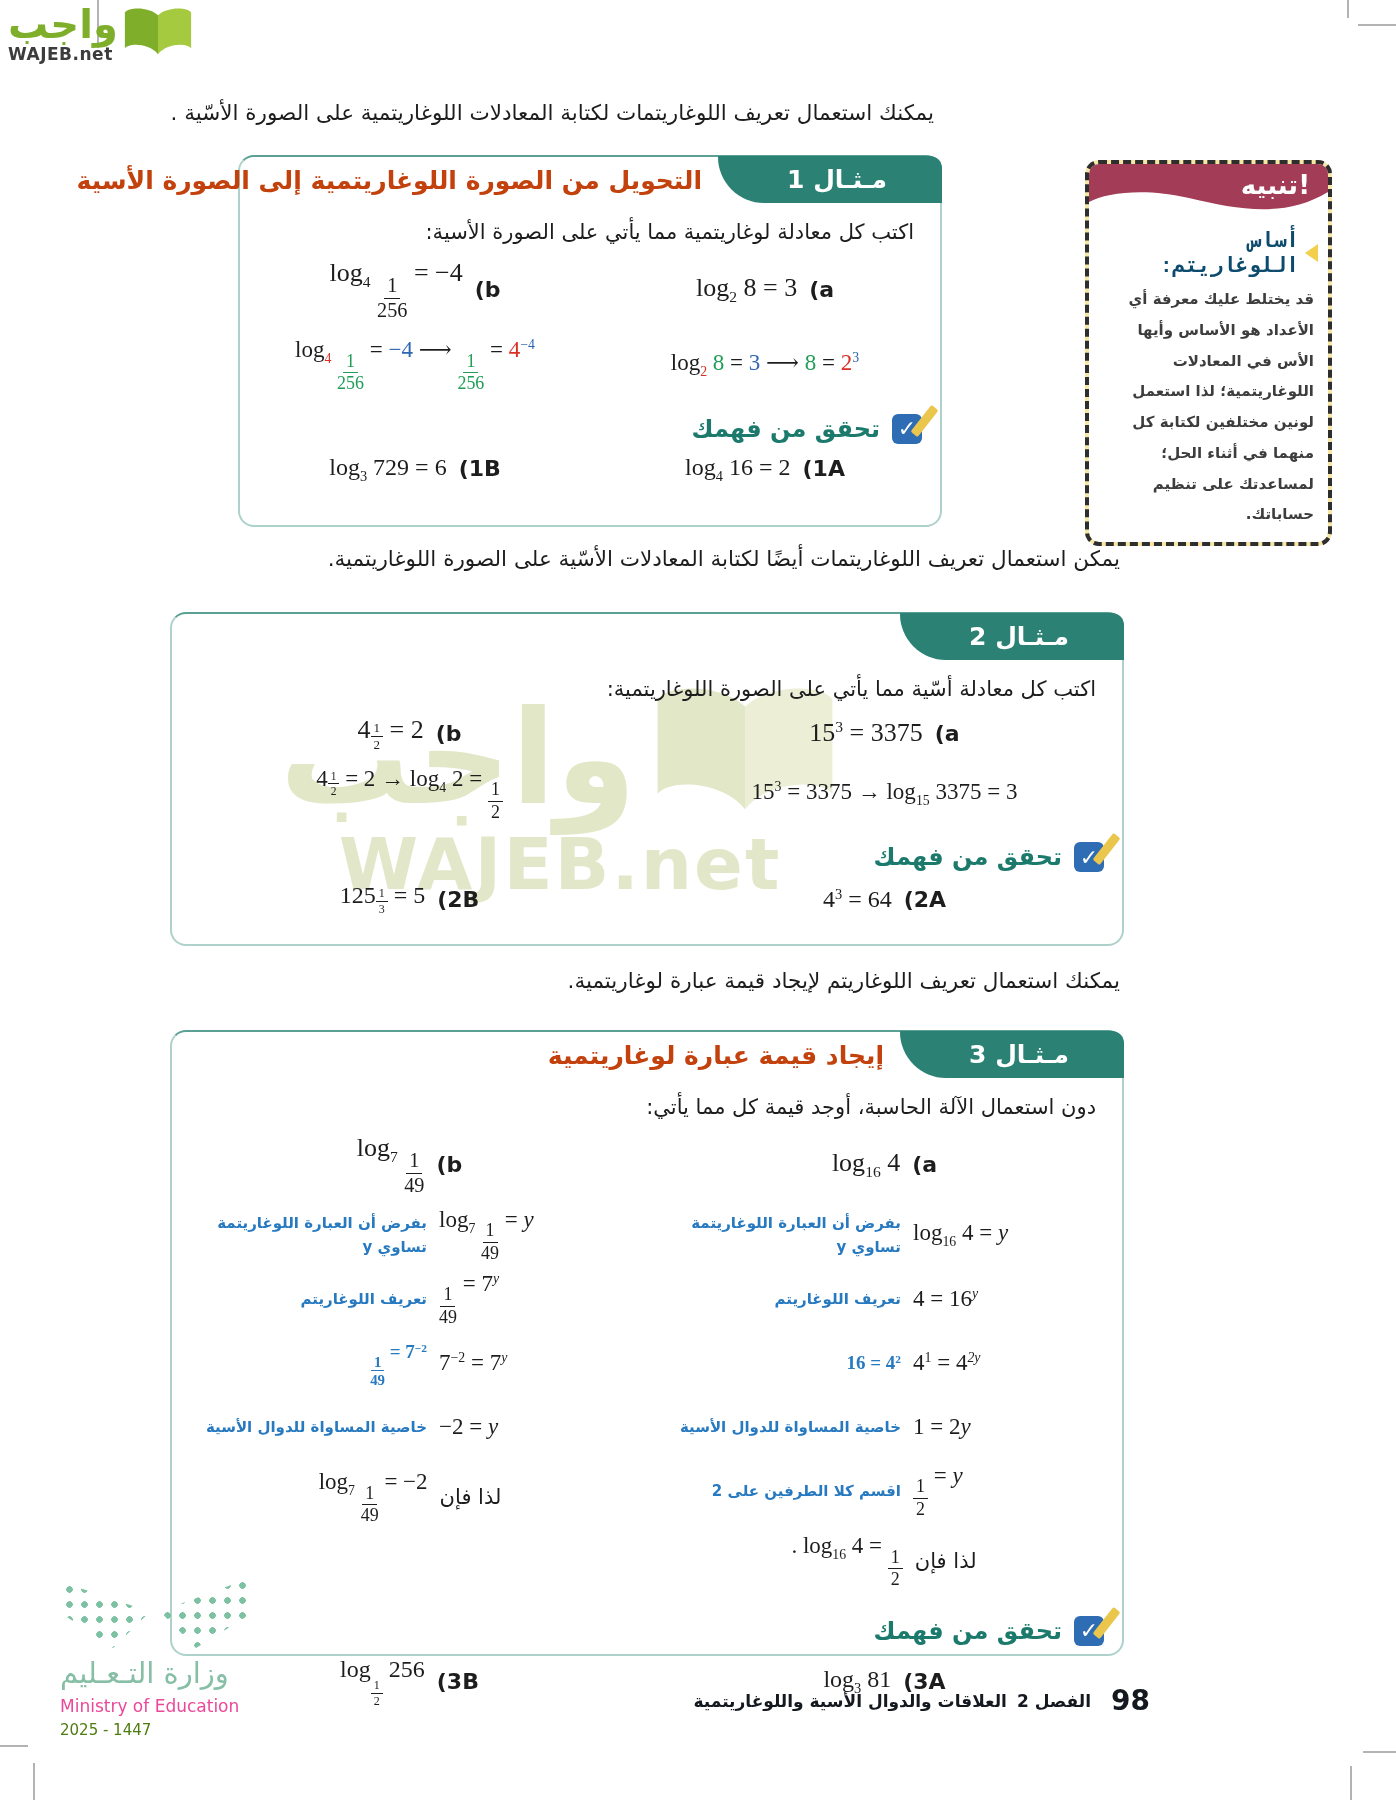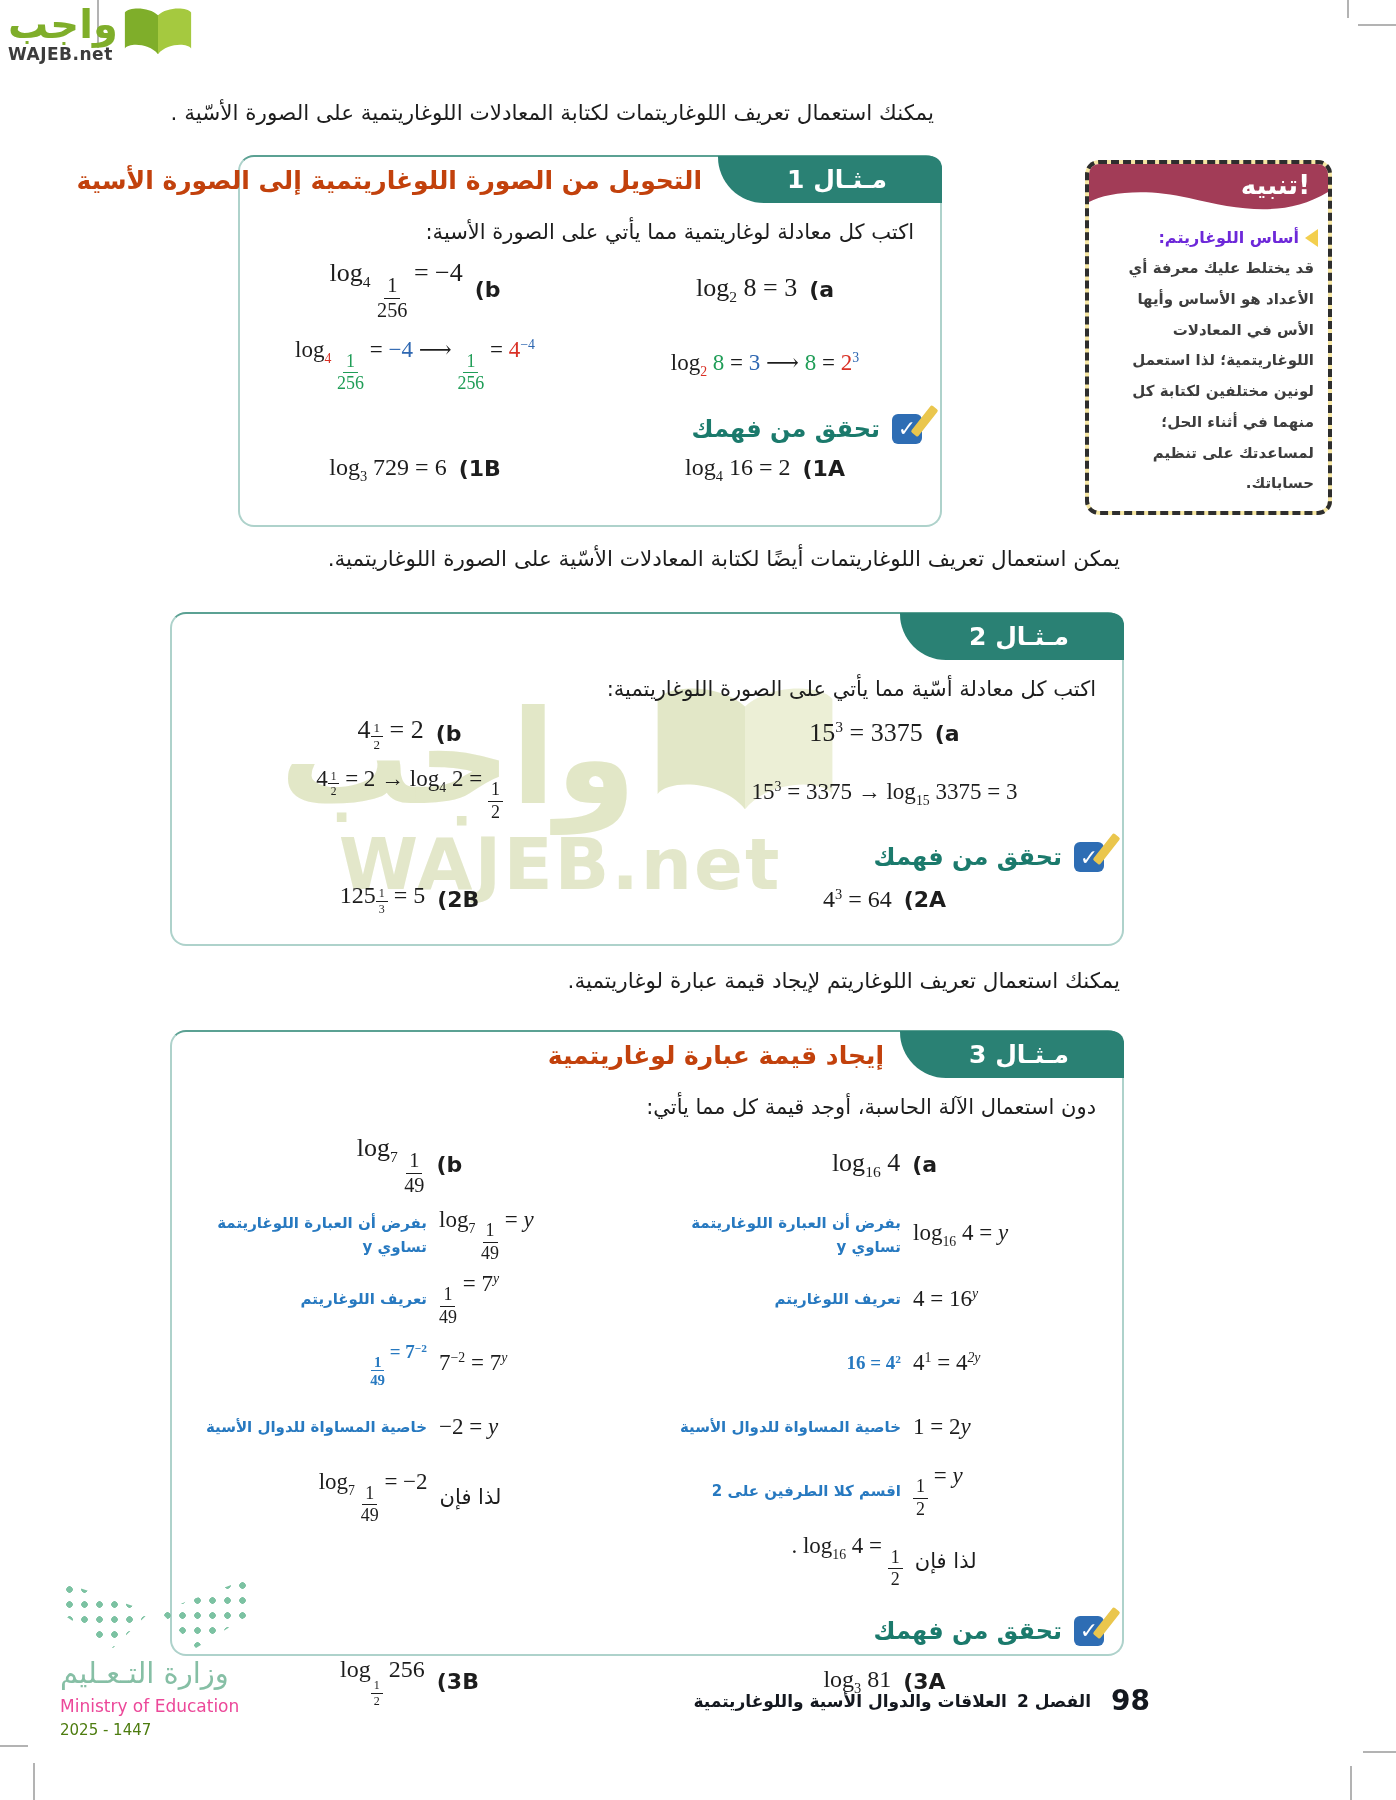--- a/index.html
+++ b/index.html
@@ -58,21 +58,21 @@
   
   .alert{position:absolute;background:#f6e7a4;border-radius:15px;padding:0;}
   .alert-in{border:4px dashed #2e2e2e;border-radius:14px;background:#fff;background-clip:padding-box;
             width:239px;min-height:307px;position:relative;overflow:hidden;}
   .ahead{position:relative;height:56px;}
   .ahead svg{position:absolute;left:0;top:0;}
   .ahead .atxt{position:absolute;right:18px;top:6px;color:#fff;font-weight:700;font-size:26px;}
   .atitle-row{display:flex;direction:rtl;align-items:center;gap:6px;padding:8px 10px 0 10px;}
   .amark{width:0;height:0;border-top:9px solid transparent;border-bottom:9px solid transparent;
          border-right:13px solid #f3cf4e;}
-  .atitle{color:#6d28d9;font-weight:700;font-size:16px;}
+  .atitle{color:#0c4a6e;font-weight:700;font-size:21px;font-family:Liberation Mono, monospace;}
   .abody{direction:rtl;text-align:right;color:#3d3d3d;font-weight:700;font-size:15px;line-height:2.05;
          padding:6px 14px 12px 12px;}
   
   .wm{position:absolute;left:190px;top:676px;width:740px;opacity:.55;text-align:center;pointer-events:none;}
   .wm-row{display:flex;align-items:center;justify-content:center;gap:14px;}
   .wm-ar{color:#ccd49a;font-weight:700;font-size:130px;line-height:1;}
   .wm-en{color:#cdd5a0;font-weight:700;font-size:72px;letter-spacing:2px;margin-top:-18px;}
   
   .moe{position:absolute;left:60px;top:1578px;width:210px;}
   .wing{position:absolute;background:radial-gradient(circle,#7cc2a2 3px,transparent 3.6px);background-size:15px 15px;}

